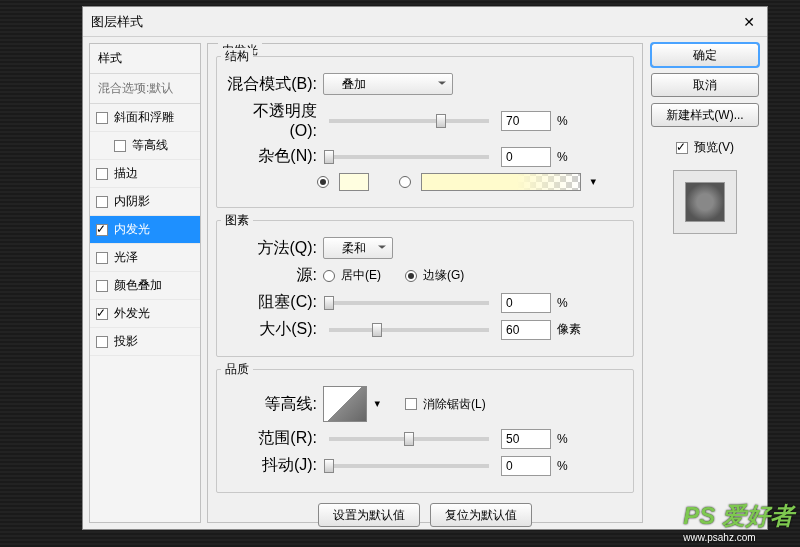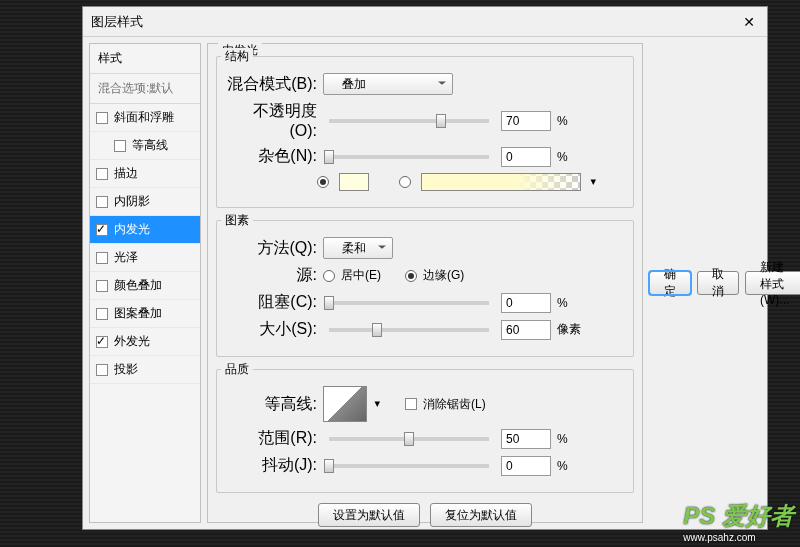--- a/index.html
+++ b/index.html
@@ -38,21 +38,21 @@
 .radio { width: 12px; height: 12px; border: 1px solid #666; border-radius: 50%; background: #fff; position: relative; cursor: pointer; flex-shrink: 0; }
 .radio.checked::after { content: ""; position: absolute; left: 2px; top: 2px; width: 6px; height: 6px; background: #333; border-radius: 50%; }
 .swatch-solid { width: 30px; height: 18px; border: 1px solid #888; background: #fffee0; }
 .swatch-grad { width: 160px; height: 18px; border: 1px solid #888; background: linear-gradient(to right, #fffbcc, #fffbcc 60%, rgba(255,251,204,0)), repeating-conic-gradient(#ccc 0 25%, #fff 0 50%) 0 / 12px 12px; position: relative; }
 .swatch-grad::after { content: "▾"; position: absolute; right: -16px; top: 1px; font-size: 11px; }
 .color-row { padding-left: 90px; gap: 10px; }
 .contour { width: 44px; height: 36px; border: 1px solid #888; background: linear-gradient(135deg,#fff 49%,#888 50%,#666 100%); position: relative; }
 .contour::after { content: "▾"; position: absolute; right: -14px; top: 10px; font-size: 11px; }
 .btnrow { display: flex; gap: 10px; justify-content: center; margin-top: 10px; }
 .btn { border: 1px solid #888; background: linear-gradient(#fff,#e4e4e4); height: 24px; padding: 0 14px; font-size: 12px; cursor: pointer; border-radius: 3px; display: flex; align-items: center; }
-.right { width: 112px; display: flex; flex-direction: row; align-items: center; gap: 6px; }
+.right { width: 112px; display: flex; flex-direction: column; align-items: center; gap: 6px; }
 .right .btn { width: 108px; justify-content: center; }
 .btn.primary { outline: 2px solid #4aa3ff; outline-offset: -1px; }
 .preview-row { display: flex; align-items: center; gap: 6px; margin-top: 6px; }
 .preview-box { width: 64px; height: 64px; border: 1px solid #aaa; background: #e8e8e8; margin-top: 8px; display: flex; align-items: center; justify-content: center; }
 .preview-inner { width: 40px; height: 40px; background: radial-gradient(circle,#888 30%,#555 70%); border: 1px solid #999; }
 .watermark { position: absolute; right: 6px; bottom: 4px; color: #7ec850; font-size: 24px; font-weight: bold; text-shadow: 0 0 2px #000; font-style: italic; }
 .watermark small { display: block; color: #fff; font-size: 10px; font-style: normal; font-weight: normal; }
 </style>
 </head>
 <body>
@@ -92,24 +92,20 @@
           </div>
           <div class="left-item">
             <div class="cb"></div>
             <span>光泽</span>
           </div>
           <div class="left-item">
             <div class="cb"></div>
             <span>颜色叠加</span>
           </div>
           <div class="left-item">
-            <div class="cb"></div>
-            <span>图案叠加</span>
-          </div>
-          <div class="left-item">
             <div class="cb checked"></div>
             <span>外发光</span>
           </div>
           <div class="left-item">
             <div class="cb"></div>
             <span>投影</span>
           </div>
         </div>
     </div>
 

